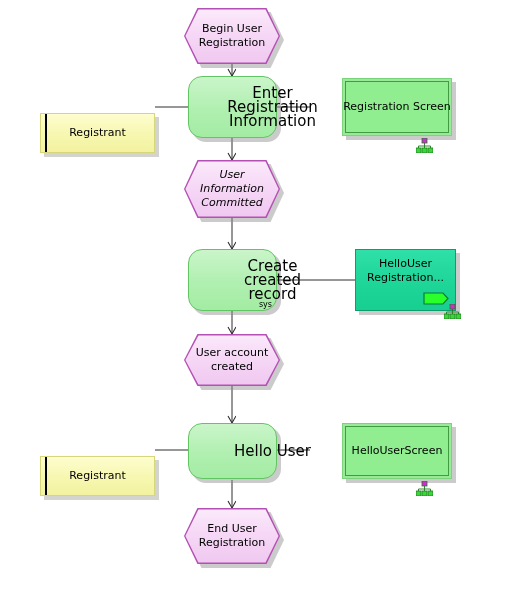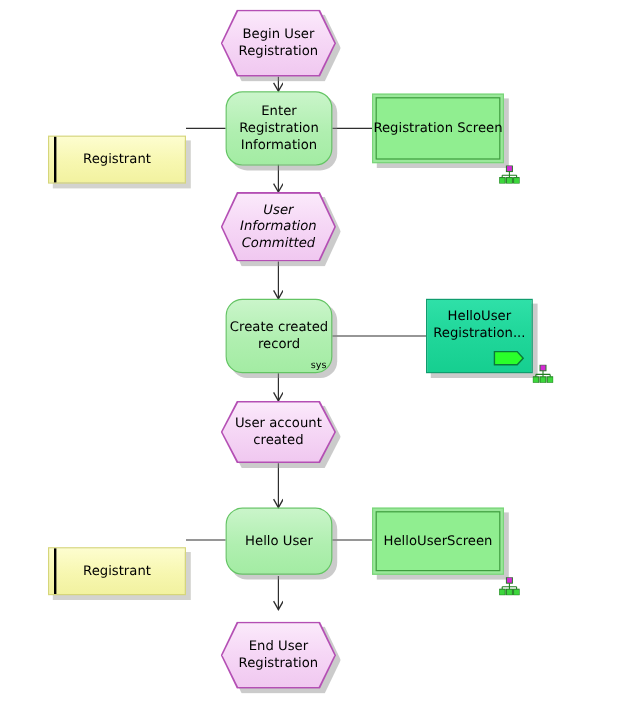--- a/index.html
+++ b/index.html
@@ -85,43 +85,44 @@
     left: 0; top: 0;
     width: 100%; height: 100%;
     box-sizing: border-box;
     border: 1.5px solid #63c463;
     border-radius: 14px;
     background: linear-gradient(180deg, #caf5ca 0%, #b0efb0 55%, #a3ecA3 100%);
     z-index: 1;
   }
   .act-label {
     position: absolute;
-    left: 0; top: 0;
+    left: 12px; top: 0;
     width: 100%; height: 100%;
     display: flex;
     flex-direction: column;
     align-items: center;
     justify-content: center;
     z-index: 2;
-    font-size: 11px;
+    font-size: 15px;
     line-height: 14px;
     text-align: center;
     white-space: pre-line;
+    padding-left: 28px;
   }
   .act-tag {
     position: absolute;
     right: 5px;
     bottom: 2px;
     z-index: 3;
     font-size: 8px;
     line-height: 9px;
     color: #000;
   }
   
-  .scr-wrap { position: absolute; }
+  .scr-wrap { position: absolute; margin-left: 32px; }
   .scr-shadow {
     position: absolute;
     left: 4px; top: 4px;
     width: 100%; height: 100%;
     background: rgba(140,140,140,0.45);
     z-index: 0;
   }
   .scr-outer {
     position: absolute;
     left: 0; top: 0;
@@ -186,21 +187,21 @@
     width: 100%; height: 100%;
     display: flex;
     align-items: center;
     justify-content: center;
     z-index: 3;
     font-size: 11px;
     line-height: 14px;
     text-align: center;
   }
   
-  .cmp-wrap { position: absolute; }
+  .cmp-wrap { position: absolute; padding-left: 12px; }
   .cmp-shadow {
     position: absolute;
     left: 4px; top: 4px;
     width: 100%; height: 100%;
     background: rgba(140,140,140,0.45);
     z-index: 0;
   }
   .cmp-body {
     position: absolute;
     left: 0; top: 0;
@@ -388,21 +389,21 @@
   </div>
 
   <svg class="hier-icon" style="left:416px; top:481px;" viewBox="0 0 17 15">
     <rect x="6" y="0" width="5" height="5" fill="#d42ad4" stroke="#1f7a1f" stroke-width="0.8"></rect>
     <path d="M8.5,5 L8.5,8 M2.5,8 L14.5,8 M2.5,8 L2.5,10 M8.5,8 L8.5,10 M14.5,8 L14.5,10" stroke="#1f7a1f" stroke-width="0.9" fill="none"></path>
     <rect x="0" y="10" width="5" height="5" fill="#3cd63c" stroke="#1f7a1f" stroke-width="0.8"></rect>
     <rect x="6" y="10" width="5" height="5" fill="#3cd63c" stroke="#1f7a1f" stroke-width="0.8"></rect>
     <rect x="12" y="10" width="5" height="5" fill="#3cd63c" stroke="#1f7a1f" stroke-width="0.8"></rect>
   </svg>
 
-  <div class="hex-wrap" style="left:184px; top:508px; width:96px; height:56px; z-index:5;margin-top:10px;">
+  <div class="hex-wrap" style="left:184px; top:508px; width:96px; height:56px; z-index:5;">
     <div class="hex-shadow"></div>
     <div class="hex-body"></div>
     <div class="hex-inner"></div>
     <div class="hex-label">End User
 Registration</div>
   </div>
 
 </div>
 
 </body></html>

